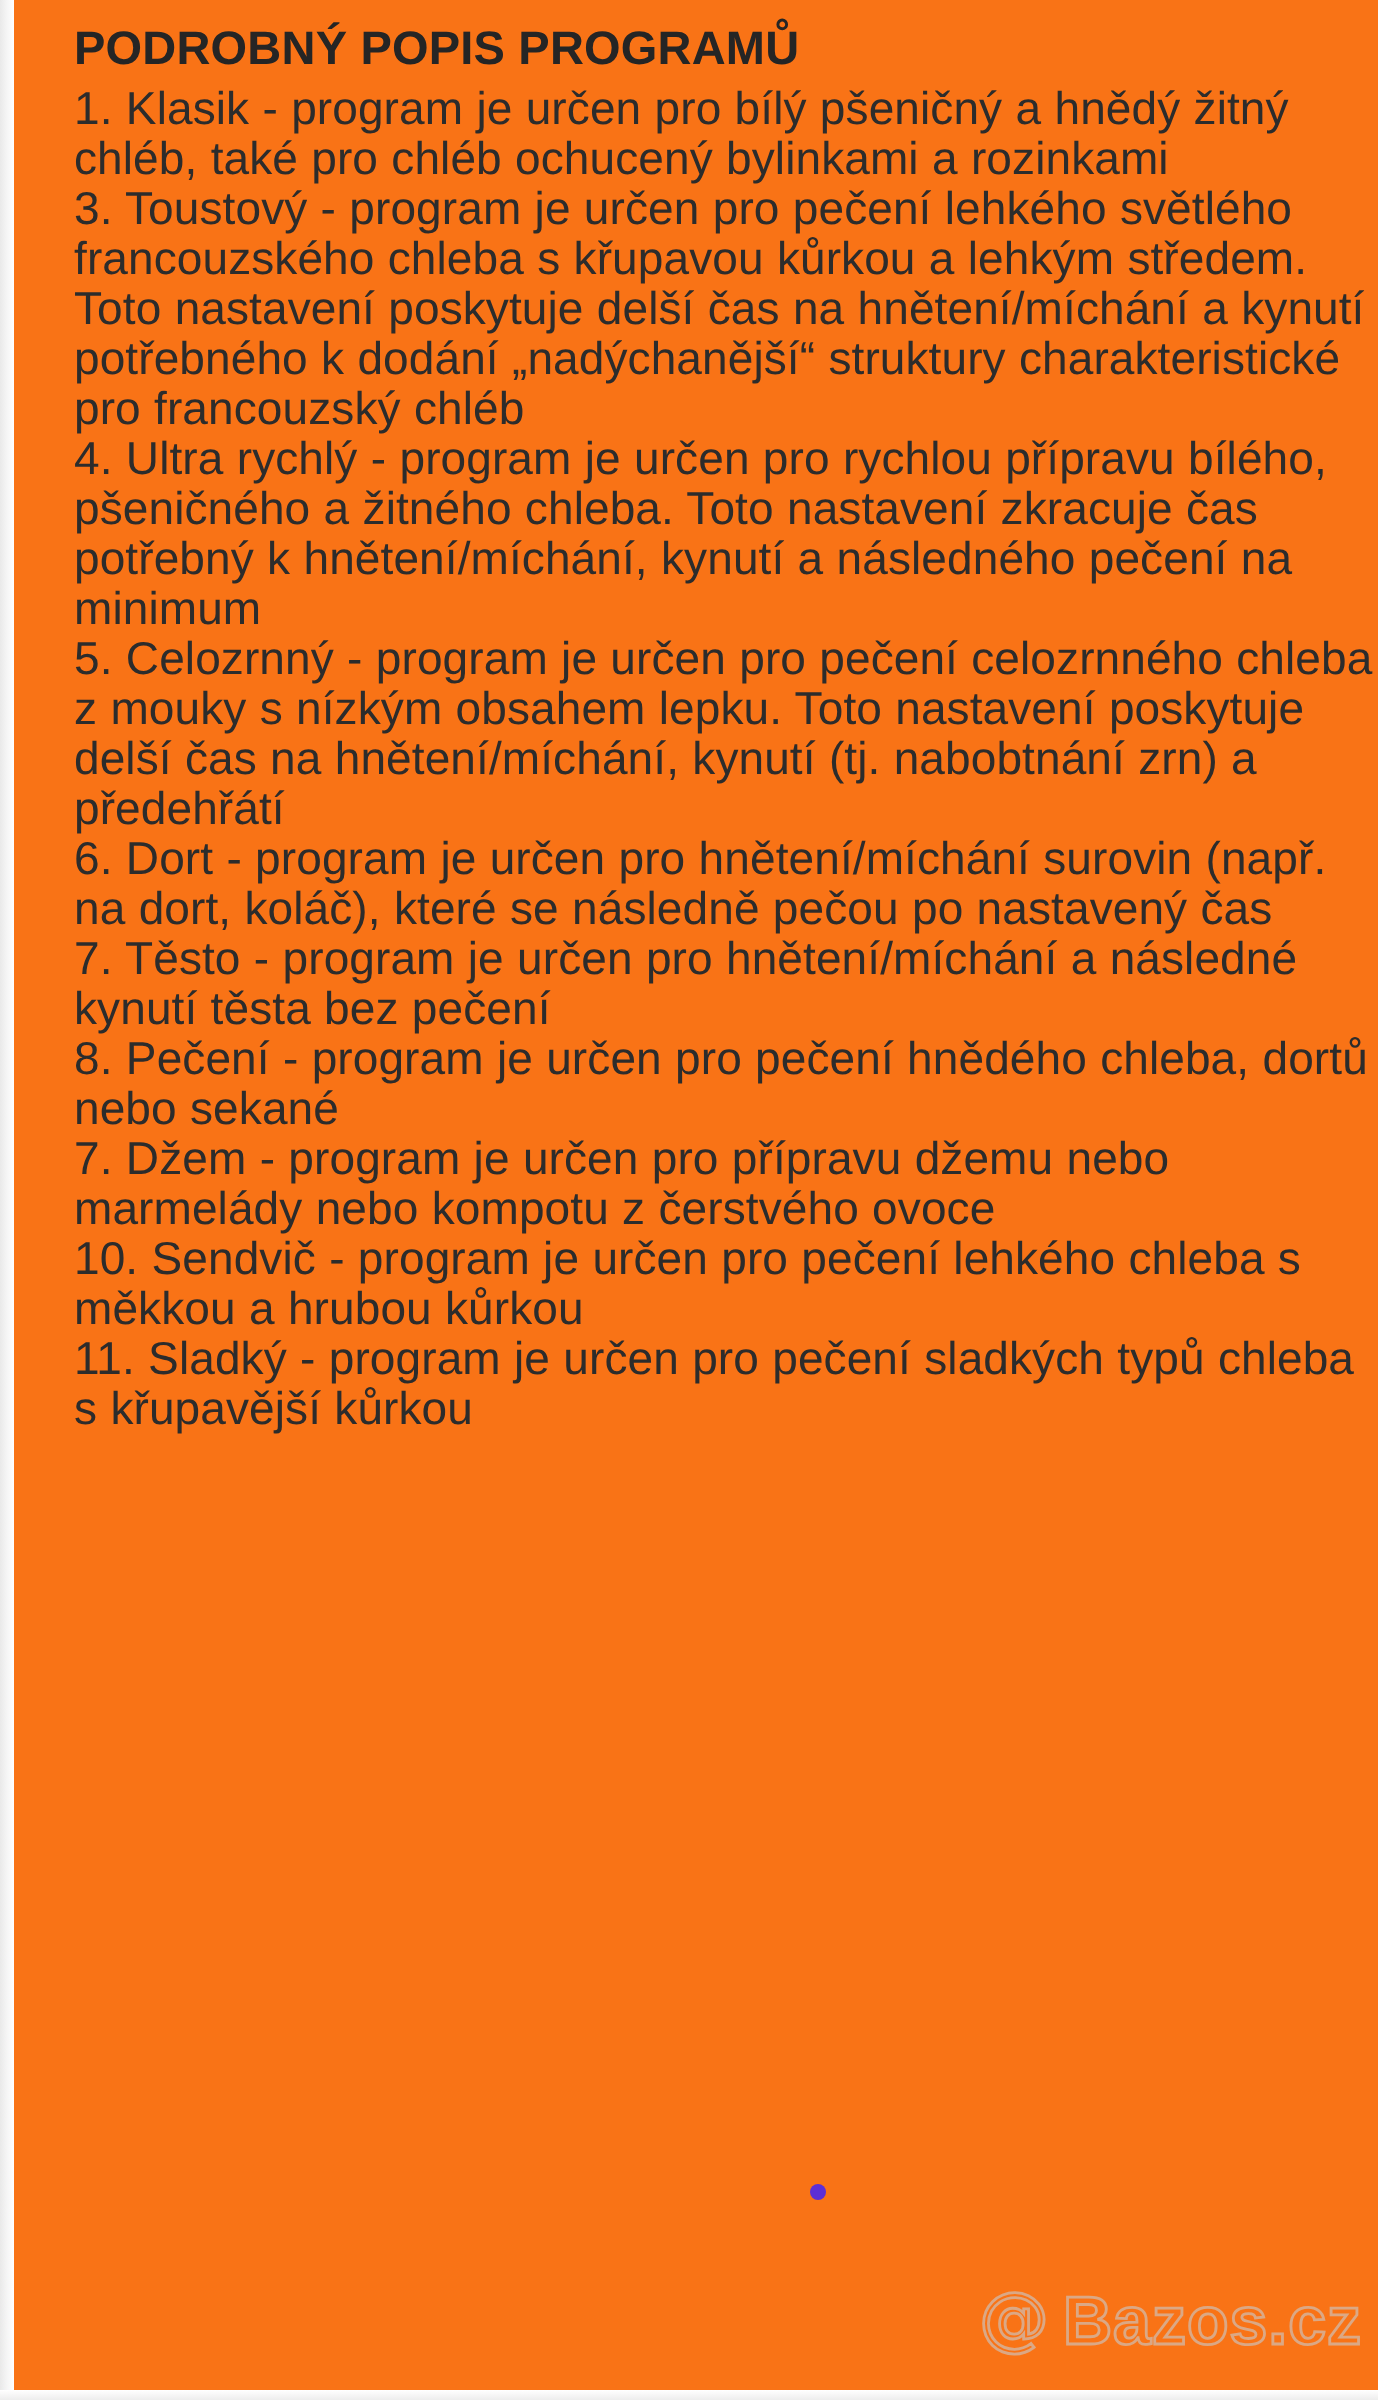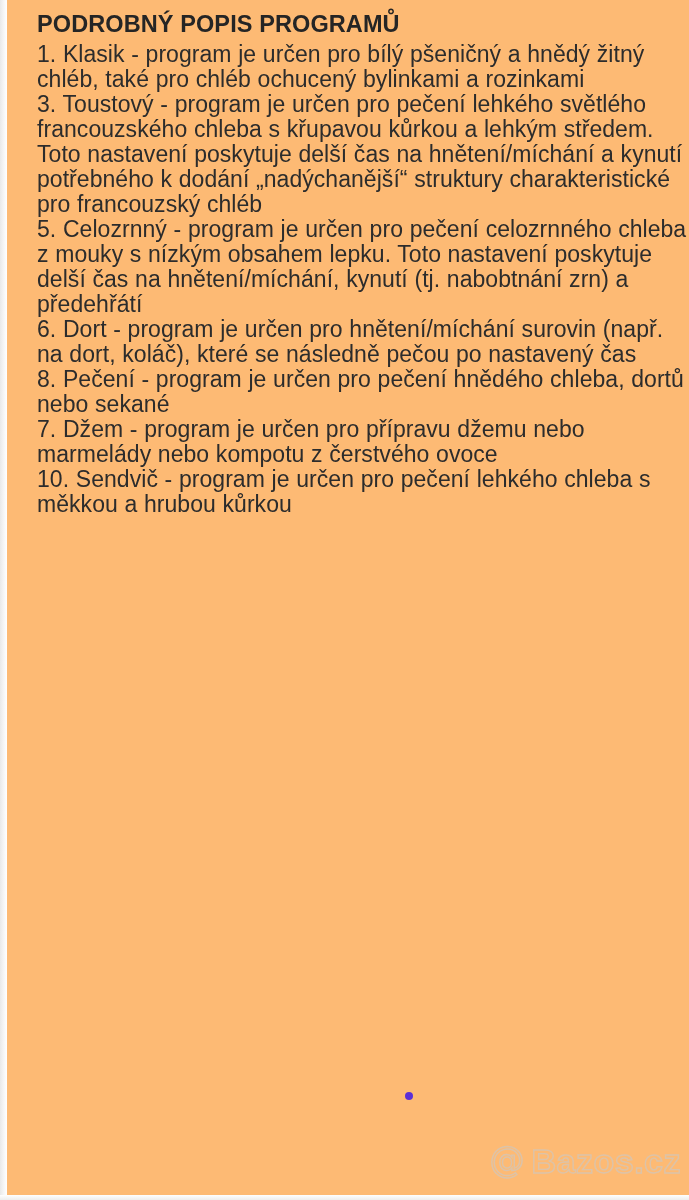--- a/index.html
+++ b/index.html
@@ -6,21 +6,21 @@
   html, body {
     margin: 0;
     padding: 0;
     background: #ffffff;
   }
 
   .page {
     position: relative;
     width: 689px;
     height: 1200px;
-    background: #fdba74;
+    background: #f97316;
     overflow: hidden;
     font-family: "Liberation Sans", "DejaVu Sans", sans-serif;
     -webkit-font-smoothing: antialiased;
   }
 
   
   .edge-left {
     position: absolute;
     left: 0; top: 0;
     width: 7px;
@@ -116,32 +116,35 @@
 
   <div class="text-block">
 
     <h1 class="doc-heading">PODROBNÝ POPIS PROGRAMŮ</h1>
 
     <p class="para">1. Klasik - program je určen pro bílý pšeničný a hnědý žitný chléb, také pro chléb ochucený bylinkami a rozinkami</p>
 
 
     <p class="para">3. Toustový - program je určen pro pečení lehkého světlého francouzského chleba s křupavou kůrkou a lehkým středem. Toto nastavení poskytuje delší čas na hnětení/míchání a kynutí potřebného k dodání „nadýchanější“ struktury charakteristické pro francouzský chléb</p>
 
+    <p class="para">4. Ultra rychlý - program je určen pro rychlou přípravu bílého, pšeničného a žitného chleba. Toto nastavení zkracuje čas potřebný k hnětení/míchání, kynutí a následného pečení na minimum</p>
 
     <p class="para">5. Celozrnný - program je určen pro pečení celozrnného chleba z mouky s nízkým obsahem lepku. Toto nastavení poskytuje delší čas na hnětení/míchání, kynutí (tj. nabobtnání zrn) a předehřátí</p>
 
     <p class="para">6. Dort - program je určen pro hnětení/míchání surovin (např. na dort, koláč), které se následně pečou po nastavený čas</p>
 
+    <p class="para">7. Těsto - program je určen pro hnětení/míchání a následné kynutí těsta bez pečení</p>
 
     <p class="para">8. Pečení - program je určen pro pečení hnědého chleba, dortů nebo sekané</p>
 
     <p class="para">7. Džem - program je určen pro přípravu džemu nebo marmelády nebo kompotu z čerstvého ovoce</p>
 
     <p class="para">10. Sendvič - program je určen pro pečení lehkého chleba s měkkou a hrubou kůrkou</p>
 
+    <p class="para">11. Sladký - program je určen pro pečení sladkých typů chleba s křupavější kůrkou</p>
 
   </div>
 
   <div class="ink-dot"></div>
 
   <div class="watermark">
     <span class="wm-at">@</span>
     <span class="wm-name">Bazos.cz</span>
   </div>
 

